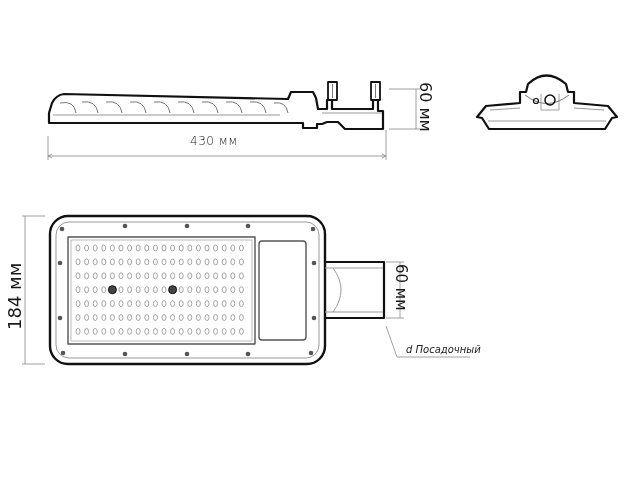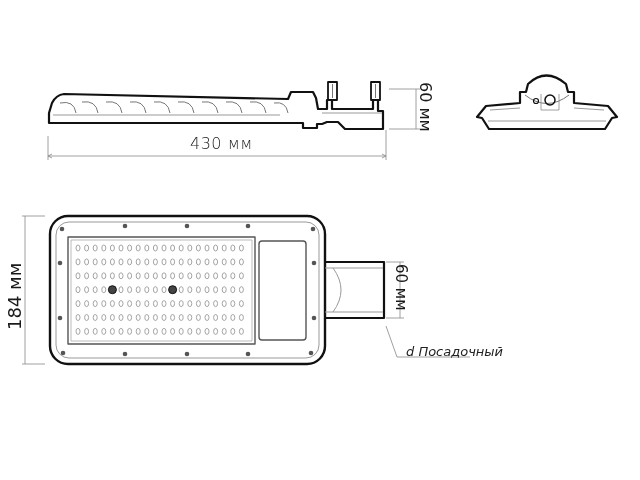--- a/index.html
+++ b/index.html
@@ -1,23 +1,23 @@
 <!DOCTYPE html>
 <html><head>
 <meta charset="utf-8">
 <style>
   html, body { margin: 0; padding: 0; background: #ffffff; }
   body { width: 640px; height: 480px; position: relative; overflow: hidden; font-family: "DejaVu Sans", sans-serif; }
   #canvas { position: absolute; left: 0; top: 0; width: 640px; height: 480px; }
   .dim-label { position: absolute; font-family: "DejaVu Sans", sans-serif; color: #1a1a1a; white-space: nowrap; }
-  .lbl-width { left: 190px; top: 134px; font-size: 16px; font-weight: 300; letter-spacing: 0.5px; }
+  .lbl-width { left: 190px; top: 134px; font-size: 12px; font-weight: 300; letter-spacing: 0.5px; }
   .lbl-height-side { left: 413px; top: 82px; font-size: 16px; transform-origin: left top; transform: rotate(90deg) translate(0, -22px); }
   .lbl-height-top { left: 4px; top: 330px; font-size: 18px; transform-origin: left top; transform: rotate(-90deg); }
   .lbl-arm { left: 390px; top: 264px; font-size: 15px; transform-origin: left top; transform: rotate(90deg) translate(0, -20px); }
-  .lbl-mount { left: 406px; top: 344px; font-size: 13px; font-style: italic; color: #222; }
+  .lbl-mount { left: 406px; top: 344px; font-size: 10px; font-style: italic; color: #222; }
 </style>
 </head>
 <body>
 
 <svg id="canvas" viewBox="0 0 640 480" xmlns="http://www.w3.org/2000/svg">
 
   <g fill="none" stroke-linejoin="round">
 
     <path d="M49,113 L52,103 Q56,95 64,94 L288,99 L291,92 L313,92 L316,98 L318,109 L327,109 L327,100 L332,100 L332,109 L373,109 L373,100 L378,100 L378,111 L383,111 L383,129 L345,129 L338,122 L327,122 L322,124 L317,124 L317,128 L303,128 L303,123 L270,123 L49,123 Z" stroke="#111" stroke-width="2.2"></path>
 

